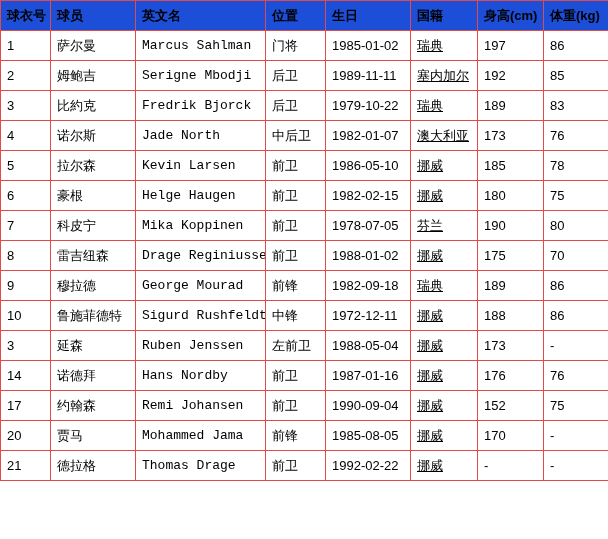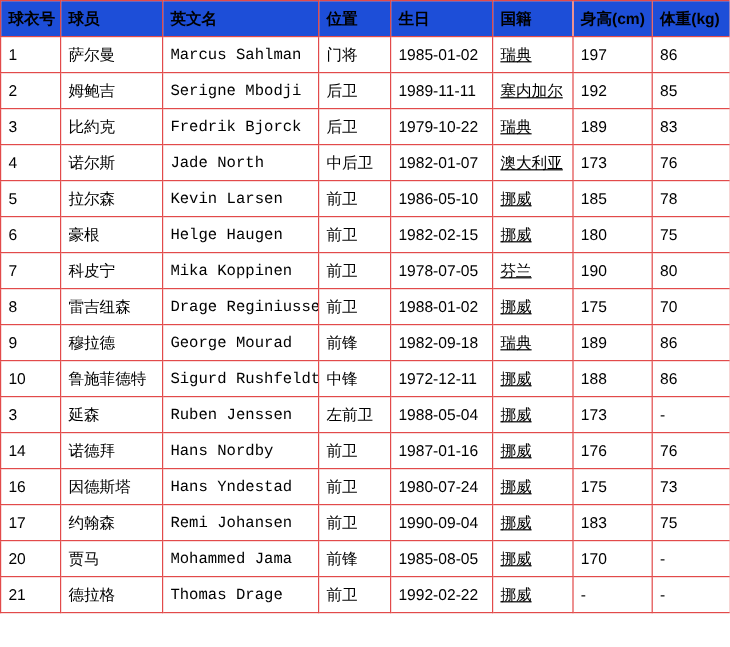--- a/index.html
+++ b/index.html
@@ -198,37 +198,27 @@
       <td class="col-number">14</td>
       <td class="col-name">诺德拜</td>
       <td class="col-eng">Hans Nordby</td>
       <td class="col-pos">前卫</td>
       <td class="col-dob">1987-01-16</td>
       <td class="col-nat">挪威</td>
       <td class="col-height">176</td>
       <td class="col-weight">76</td>
     </tr>
     <tr>
-      <td class="col-number">16</td>
-      <td class="col-name">因德斯塔</td>
-      <td class="col-eng">Hans Yndestad</td>
-      <td class="col-pos">前卫</td>
-      <td class="col-dob">1980-07-24</td>
-      <td class="col-nat">挪威</td>
-      <td class="col-height">175</td>
-      <td class="col-weight">73</td>
-    </tr>
-    <tr>
       <td class="col-number">17</td>
       <td class="col-name">约翰森</td>
       <td class="col-eng">Remi Johansen</td>
       <td class="col-pos">前卫</td>
       <td class="col-dob">1990-09-04</td>
       <td class="col-nat">挪威</td>
-      <td class="col-height">183</td>
+      <td class="col-height">152</td>
       <td class="col-weight">75</td>
     </tr>
     <tr>
       <td class="col-number">20</td>
       <td class="col-name">贾马</td>
       <td class="col-eng">Mohammed Jama</td>
       <td class="col-pos">前锋</td>
       <td class="col-dob">1985-08-05</td>
       <td class="col-nat">挪威</td>
       <td class="col-height">170</td>

